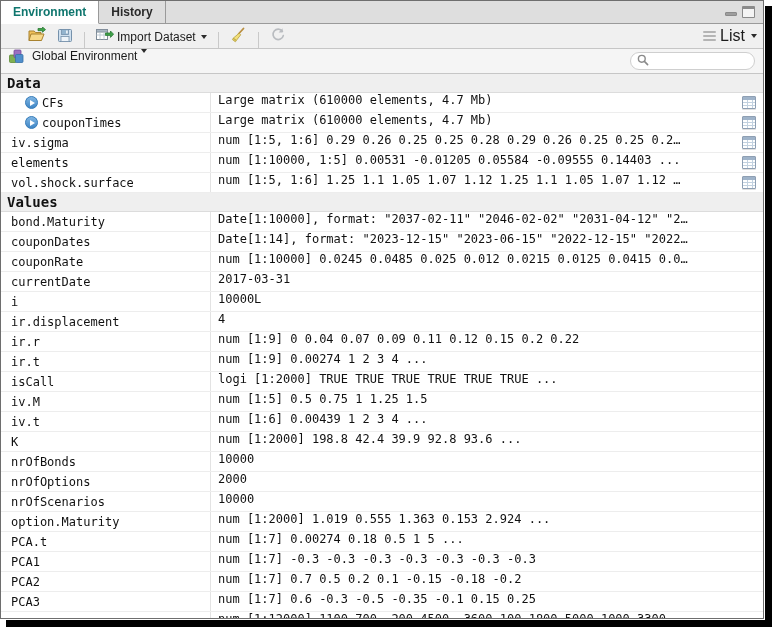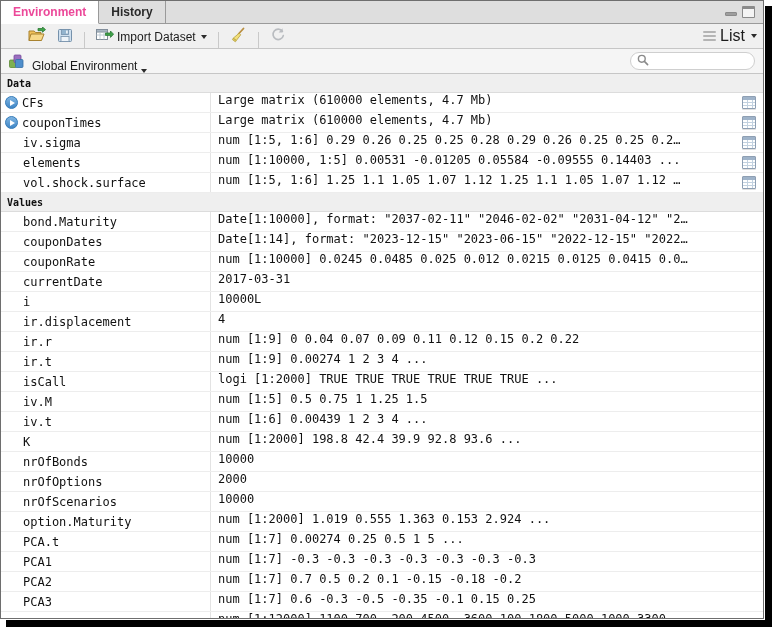--- a/index.html
+++ b/index.html
@@ -49,21 +49,21 @@
     display: flex;
     align-items: stretch;
     flex: 0 0 auto;
   }
   .tab {
     display: flex;
     align-items: center;
     padding: 0 12px;
     font-size: 12px;
     font-weight: bold;
-    color: #ec4899;
+    color: #0f766e;
     border-right: 1px solid #9a9a9a;
     box-sizing: border-box;
     cursor: default;
   }
   .tab.active {
     background: #ffffff;
     border-bottom: 1px solid #ffffff;
     margin-bottom: -1px;
   }
   .tab.inactive {
@@ -170,21 +170,21 @@
     color: #1b1b1b;
   }
 
   
   .envbar {
     position: relative;
     height: 24px;
     background: #f5f5f5;
     border-bottom: 1px solid #c6c6c6;
     display: flex;
-    align-items: flex-end;
+    align-items: flex-start;
     padding-left: 8px;
     flex: 0 0 auto;
   }
   .env-label {
     font-size: 12px;
     color: #1b1b1b;
     margin-left: 7px;
   }
   .searchbox {
     position: absolute;
@@ -220,49 +220,49 @@
     position: relative;
   }
   .sec-header {
     height: 19px;
     background: #efefef;
     border-bottom: 1px solid #dcdcdc;
     display: flex;
     align-items: center;
     padding-left: 6px;
     font-family: "DejaVu Sans Mono", monospace;
-    font-size: 10px;
+    font-size: 14px;
     font-weight: bold;
     color: #111111;
     box-sizing: border-box;
   }
   .row {
     height: 20px;
     display: flex;
     align-items: stretch;
     border-bottom: 1px solid #ededed;
     box-sizing: border-box;
     background: #ffffff;
   }
   .cell-name {
     width: 210px;
     flex: 0 0 210px;
     border-right: 1px solid #e3e3e3;
     display: flex;
     align-items: center;
-    padding-left: 4px;
+    padding-left: 24px;
     box-sizing: border-box;
     font-family: "DejaVu Sans Mono", monospace;
     font-size: 12px;
     color: #111111;
     overflow: hidden;
     white-space: nowrap;
   }
   .cell-name.indent {
-    padding-left: 22px;
+    padding-left: 10px;
   }
   .cell-val {
     flex: 1 1 auto;
     display: flex;
     align-items: flex-start;
     padding-left: 7px;
     padding-right: 2px;
     box-sizing: border-box;
     font-family: "DejaVu Sans Mono", monospace;
     font-size: 12px;
@@ -697,21 +697,21 @@
           <div class="cell-val">
             <span class="val-txt">num [1:2000] 1.019 0.555 1.363 0.153 2.924 ...</span>
           </div>
           <div class="cell-icon"></div>
         </div>
         <div class="row">
           <div class="cell-name indent">
             <span>PCA.t</span>
           </div>
           <div class="cell-val">
-            <span class="val-txt">num [1:7] 0.00274 0.25 0.5 1 5 ...</span>
+            <span class="val-txt">num [1:7] 0.00274 0.18 0.5 1 5 ...</span>
           </div>
           <div class="cell-icon"></div>
         </div>
         <div class="row">
           <div class="cell-name indent">
             <span>PCA1</span>
           </div>
           <div class="cell-val">
             <span class="val-txt">num [1:7] -0.3 -0.3 -0.3 -0.3 -0.3 -0.3 -0.3</span>
           </div>

